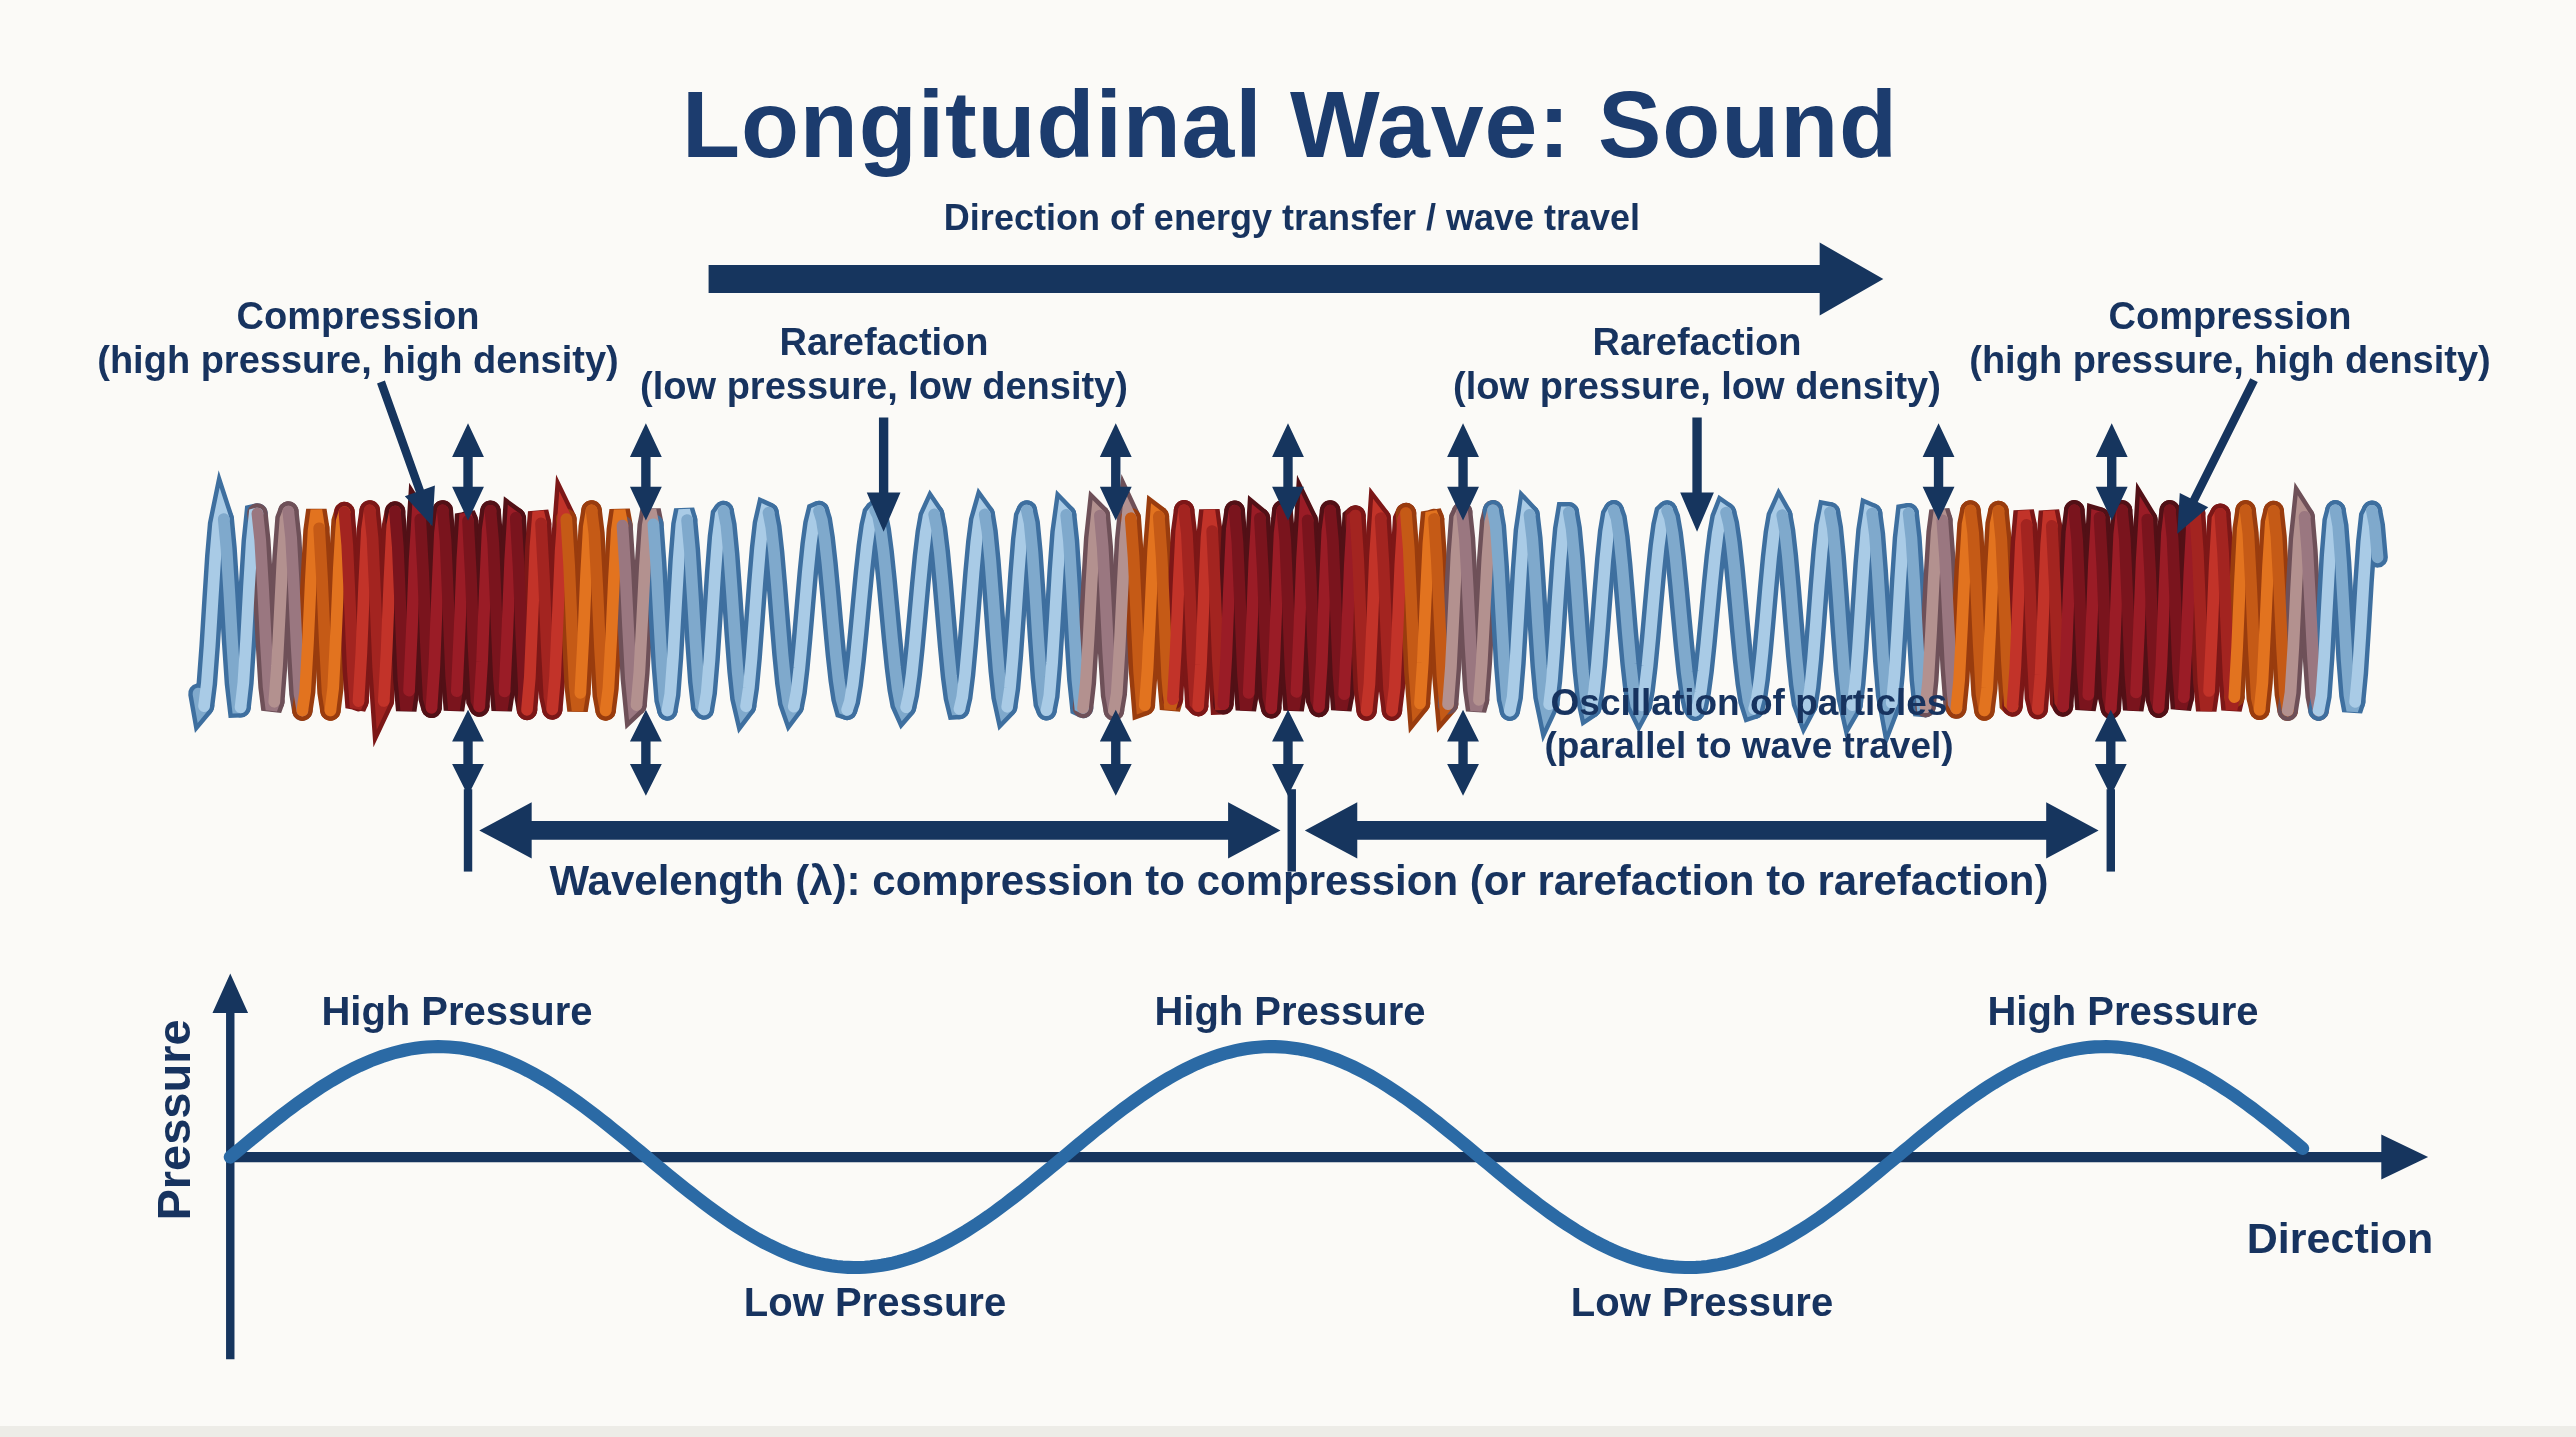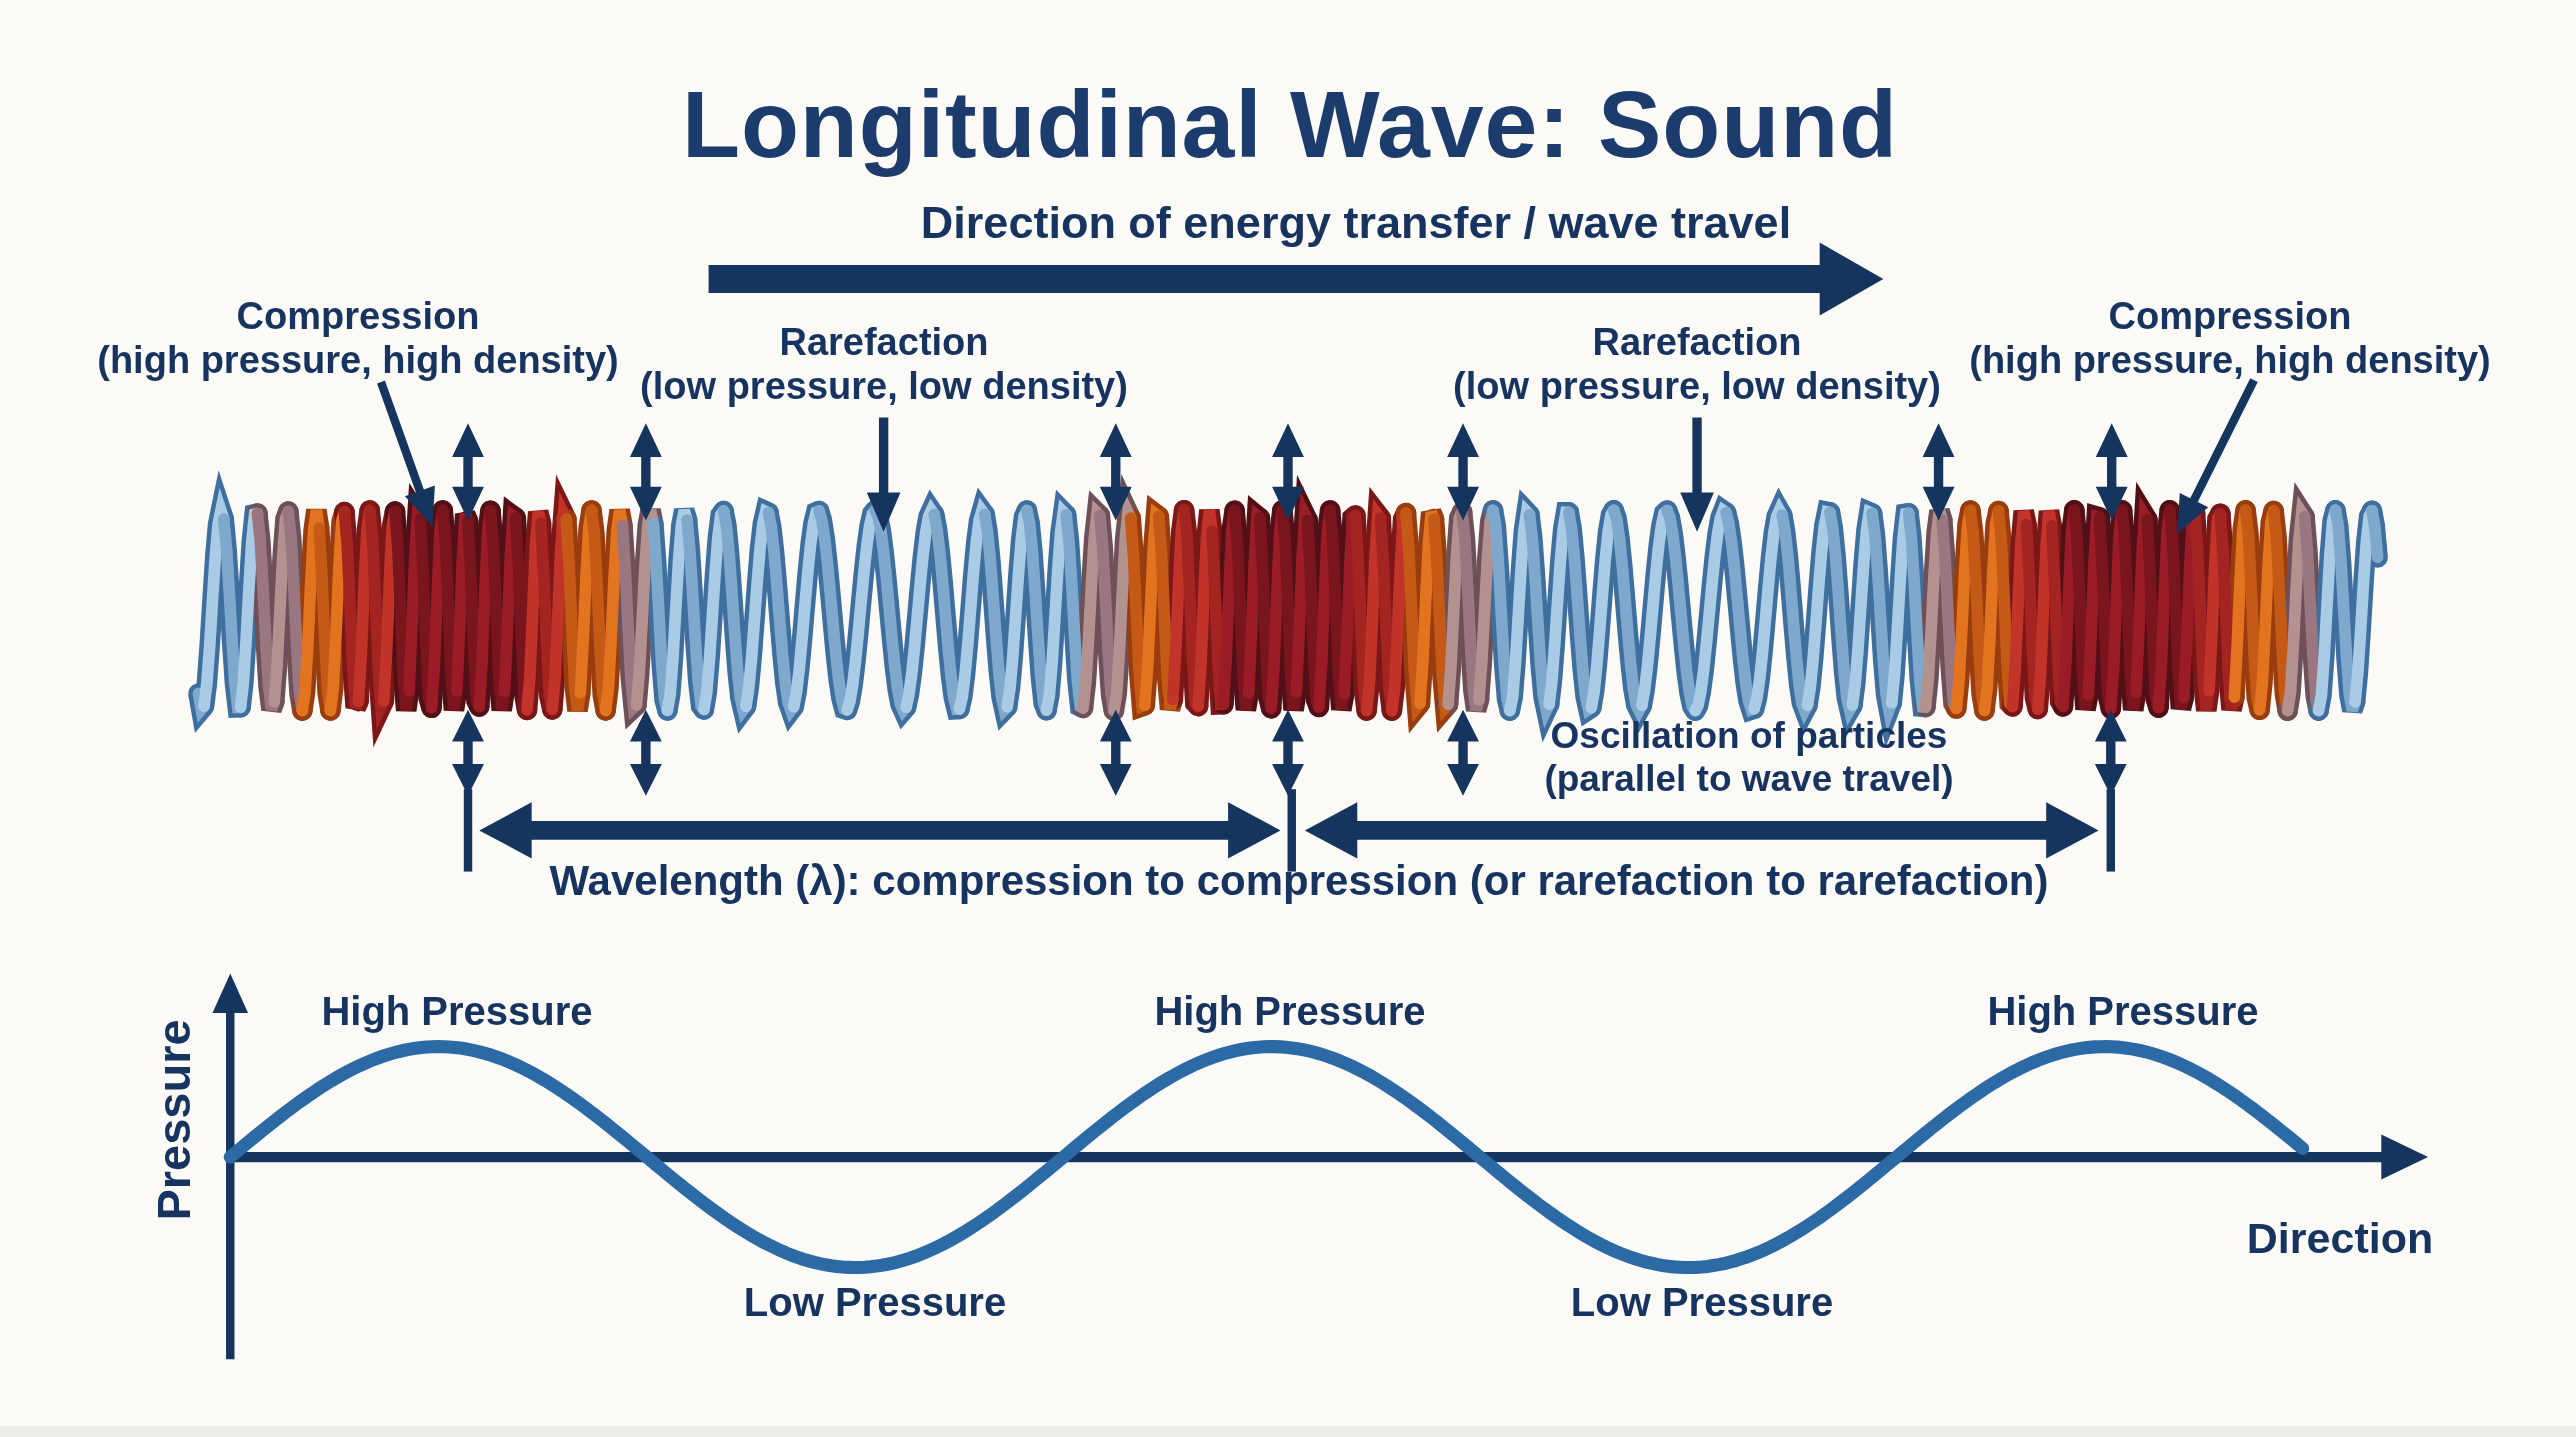--- a/index.html
+++ b/index.html
@@ -12,27 +12,27 @@
   .txt{
     position:absolute;
     transform:translateX(-50%);
     text-align:center;
     color:#17335f;
     font-weight:bold;
     white-space:nowrap;
     line-height:1.17;
   }
   .title{left:1290px;top:36px;font-size:95px;color:#1c3c6e;letter-spacing:0.9px;margin-top:33px;}
-  .direction-label{left:1356px;top:197px;font-size:45px;}
+  .direction-label{left:1292px;top:197px;font-size:36px;}
   .lbl{font-size:38px;}
   .lbl-comp-left{left:358px;top:294px;}
   .lbl-rare-left{left:884px;top:320px;}
   .lbl-rare-right{left:1697px;top:320px;}
   .lbl-comp-right{left:2230px;top:294px;}
-  .osc{left:1749px;top:715px;font-size:37px;line-height:1.16;}
+  .osc{left:1749px;top:682px;font-size:37px;line-height:1.16;}
   .wavelength-label{left:1299px;top:856px;font-size:42px;}
   .pressure-label{
     left:174px;top:1120px;
     transform:translate(-50%,-50%) rotate(-90deg);
     font-size:47px;
   }
   .distance-label{left:2340px;top:1213px;font-size:43px;}
   .hp{top:988px;font-size:40px;text-align:right;}
   .lp{top:1279px;font-size:40px;}
   .hp0{left:457px;} .hp1{left:1290px;} .hp2{left:2123px;}

